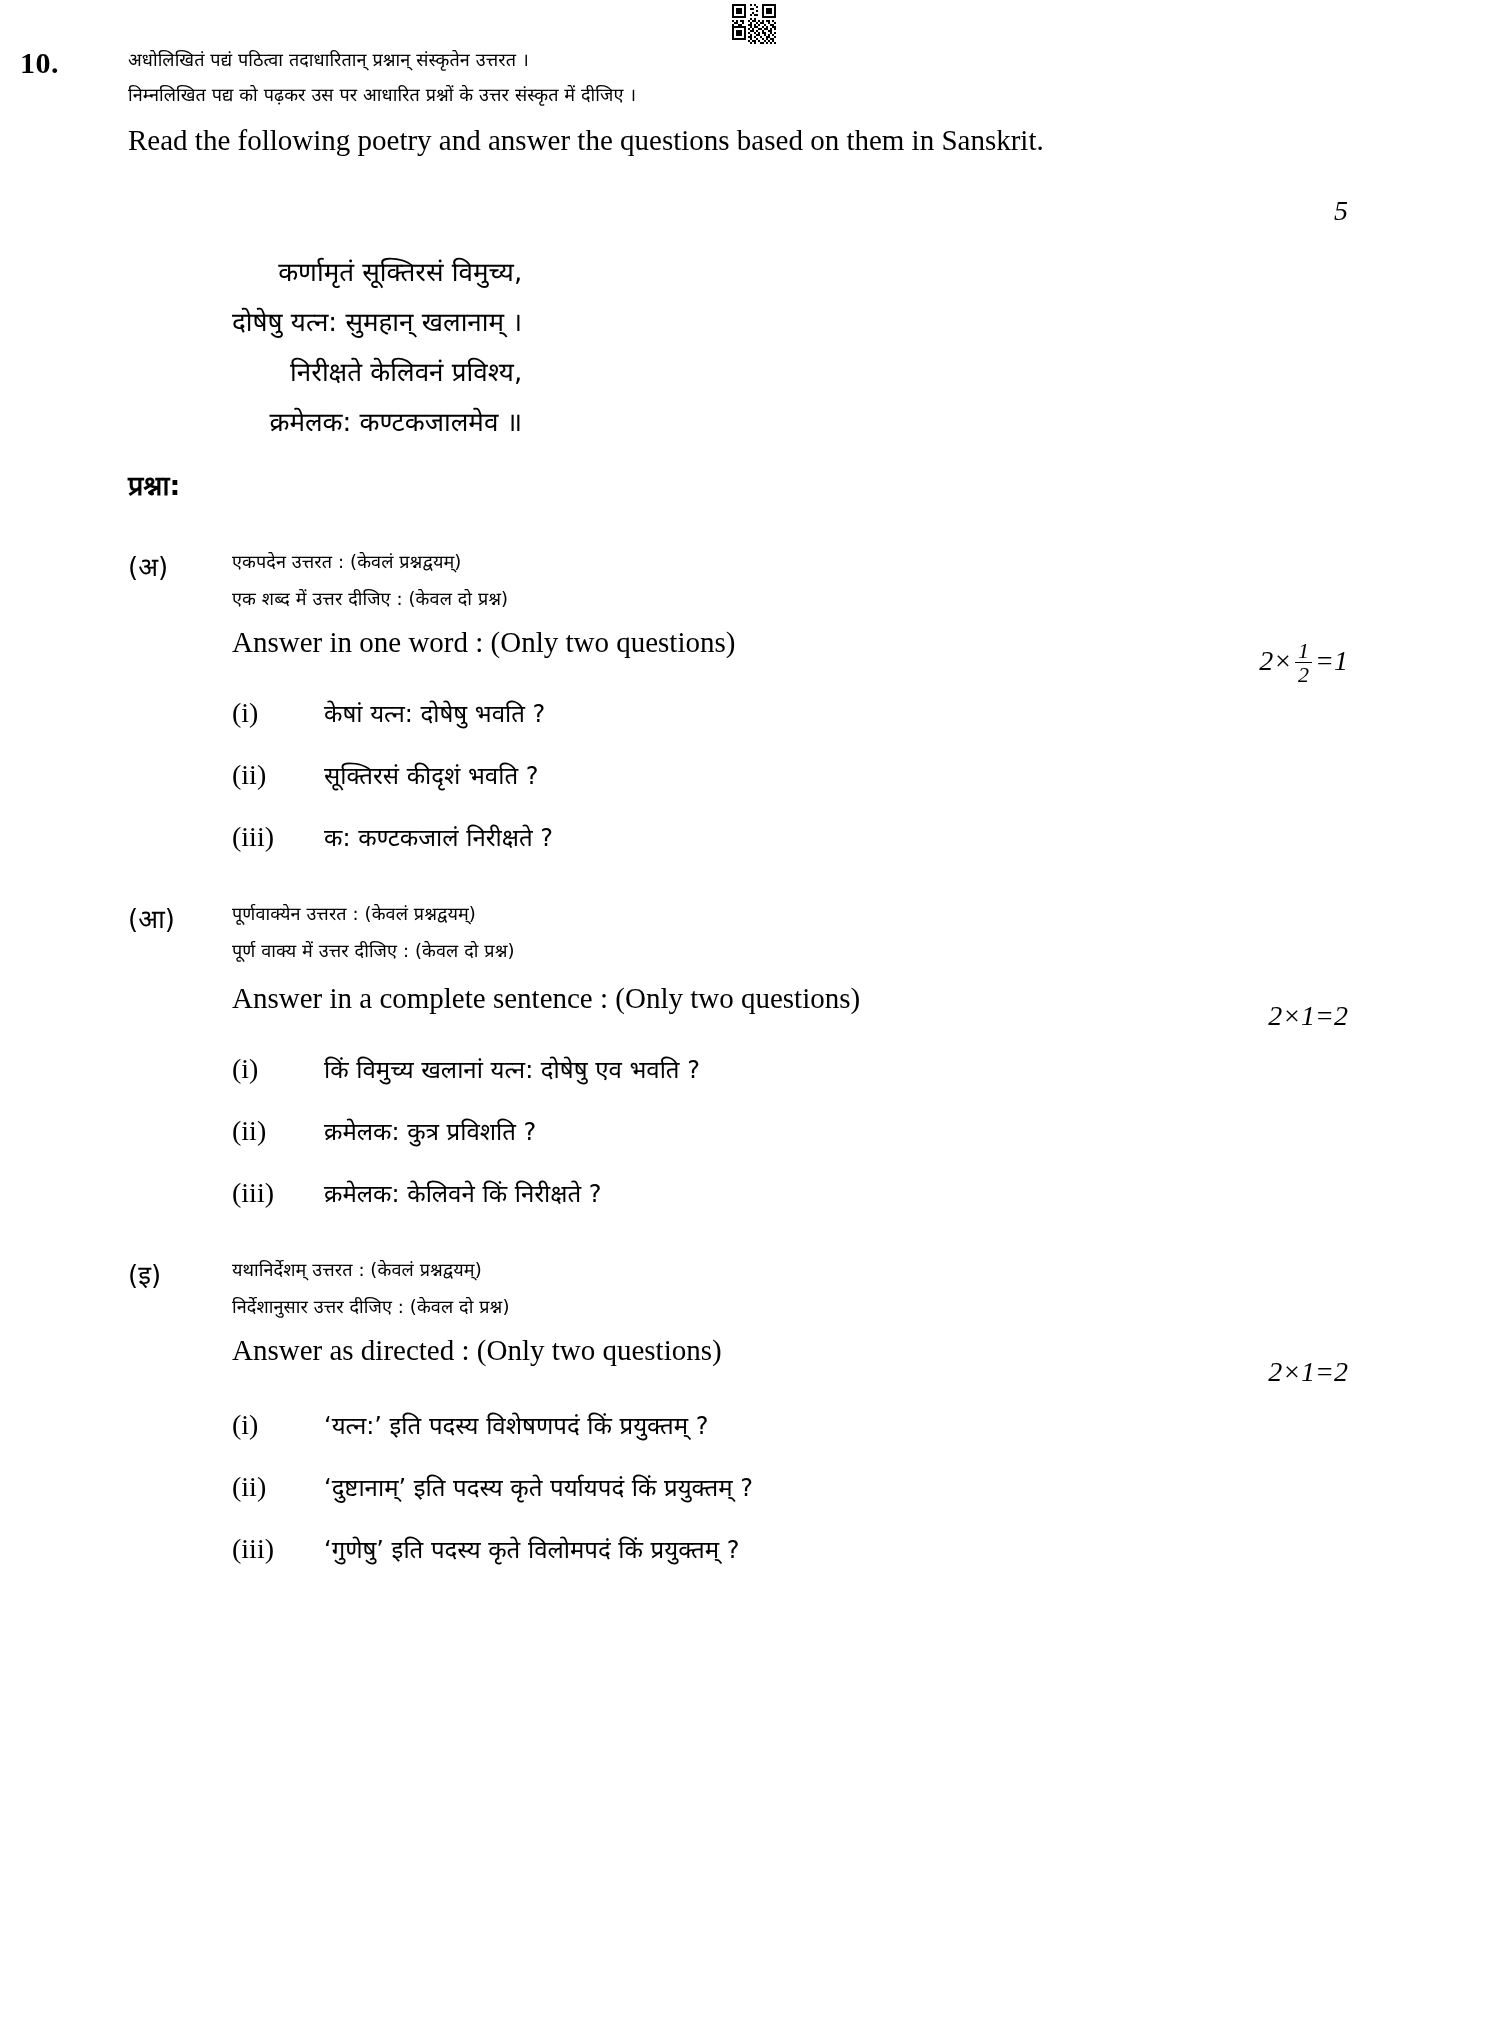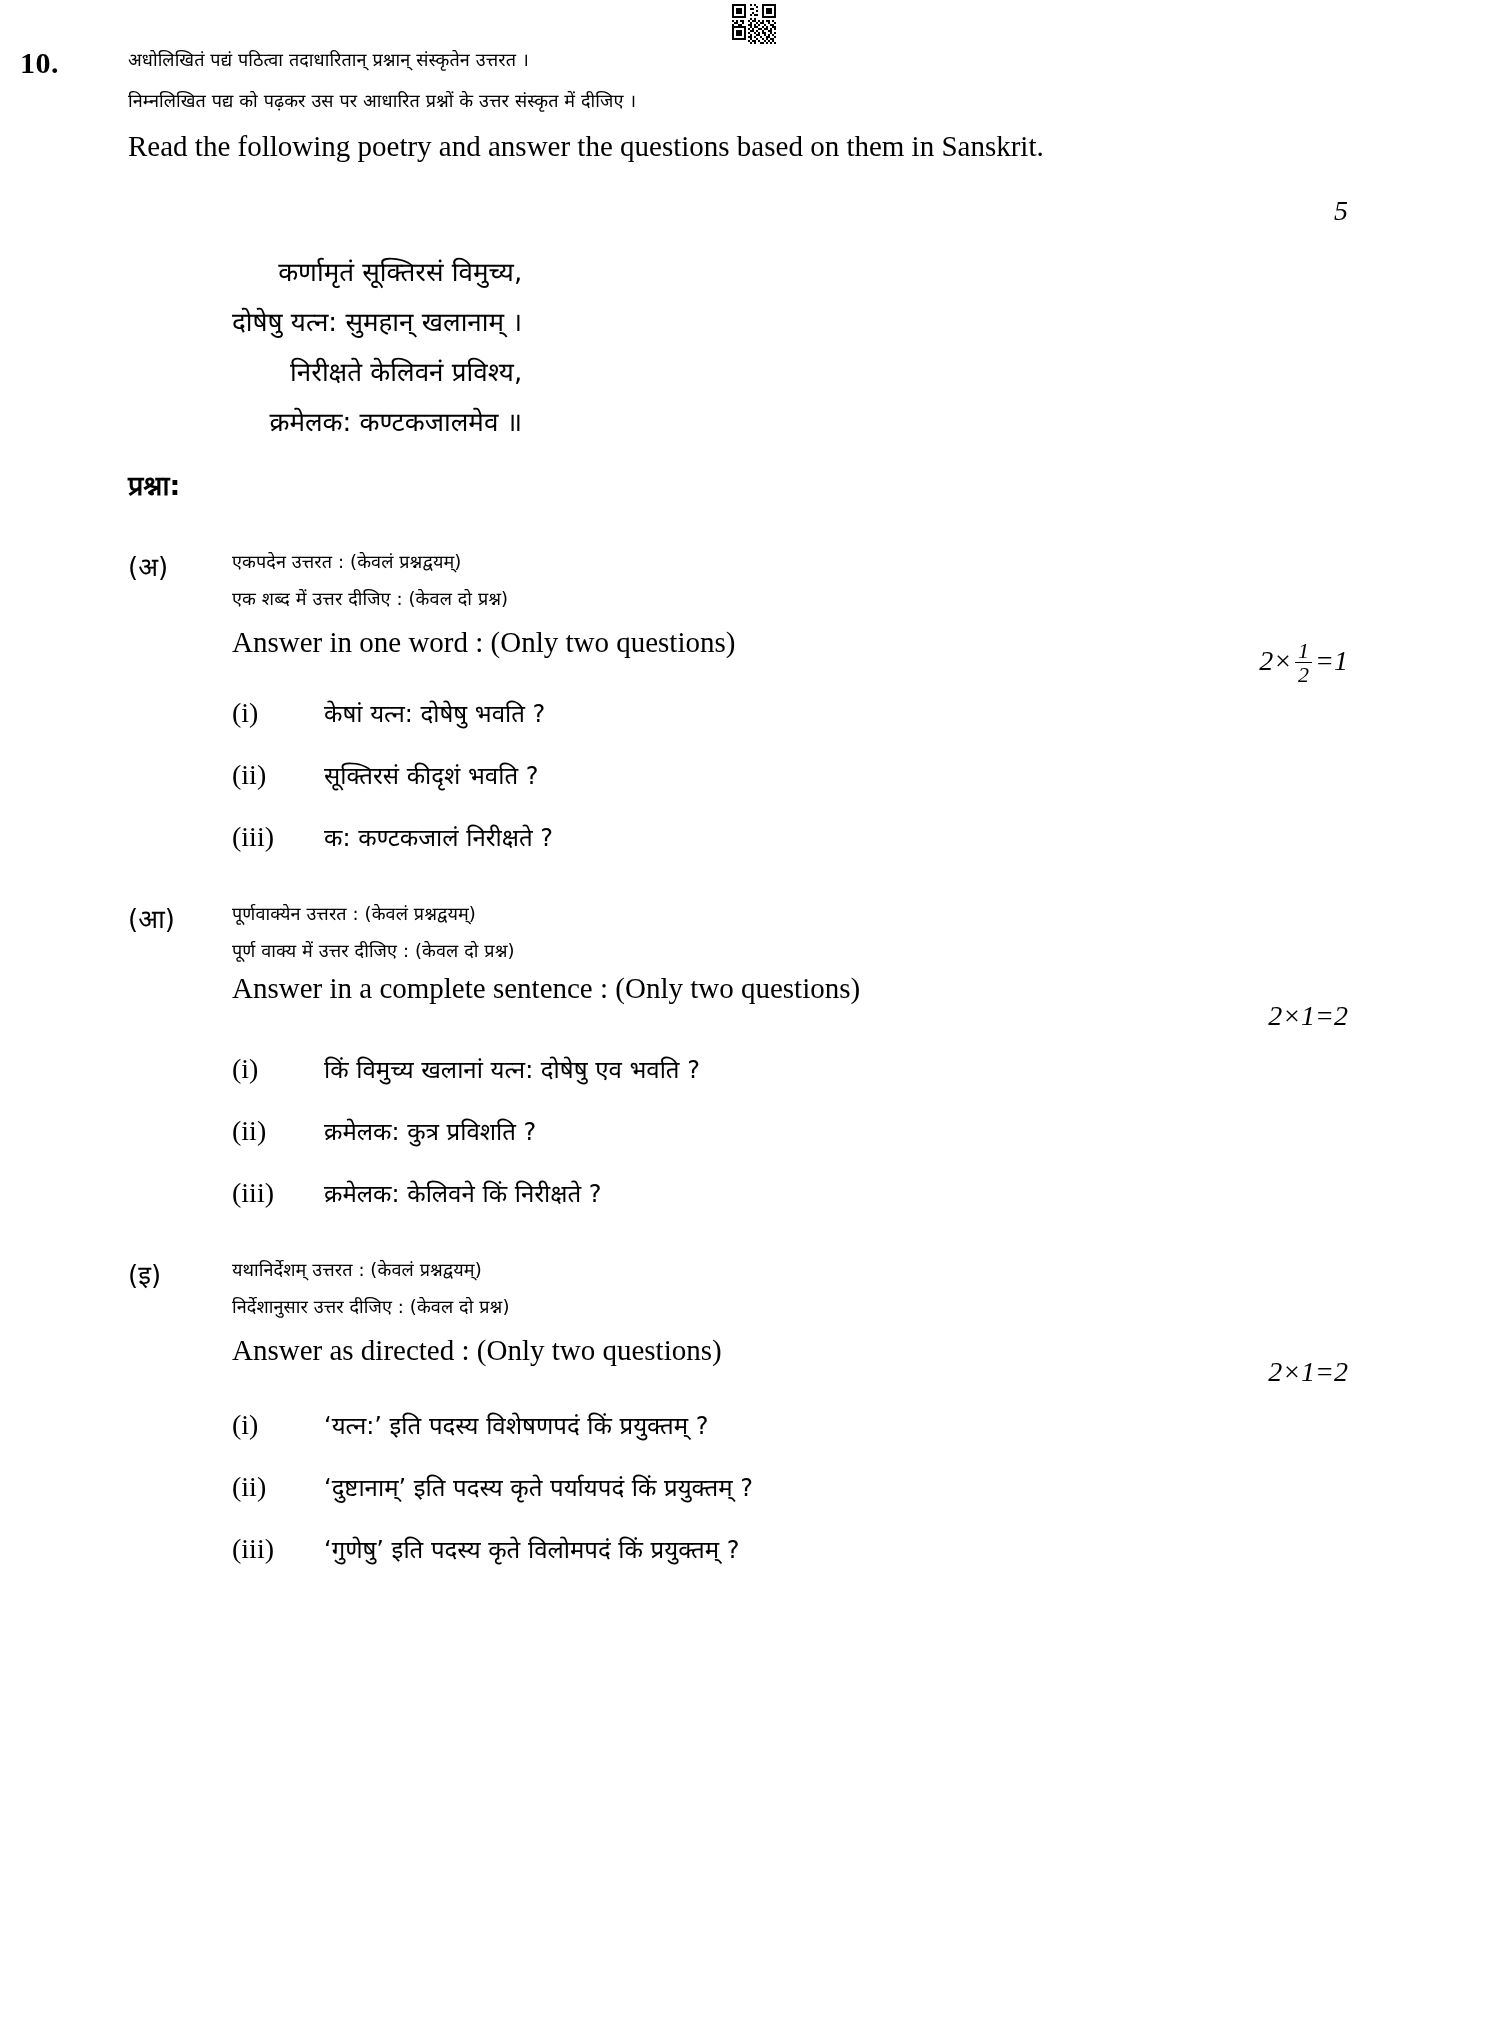--- a/index.html
+++ b/index.html
@@ -250,21 +250,21 @@
         <rect x="20" y="20" width="1" height="1"></rect>
           <rect x="22" y="20" width="1" height="1"></rect>
       </g>
     </svg>
   </div>
 
   <div class="qnum">10.</div>
 
   <div class="block" style="top:46px;">
     <div class="dev">अधोलिखितं पद्यं पठित्वा तदाधारितान् प्रश्नान् संस्कृतेन उत्तरत ।</div>
-    <div class="dev" style="margin-top:14px;">निम्नलिखित पद्य को पढ़कर उस पर आधारित प्रश्नों के उत्तर संस्कृत में दीजिए ।</div>
+    <div class="dev" style="margin-top:8px;">निम्नलिखित पद्य को पढ़कर उस पर आधारित प्रश्नों के उत्तर संस्कृत में दीजिए ।</div>
     <div class="eng eng-justify" style="margin-top:10px; padding-right:78px;">Read the following poetry and answer the questions based on them in Sanskrit.</div>
   </div>
   <div class="marks" style="top:195px;">5</div>
 
   <div class="poem" style="top:248px;">
     <div>कर्णामृतं सूक्तिरसं विमुच्य,</div>
     <div>दोषेषु यत्न: सुमहान् खलानाम् ।</div>
     <div>निरीक्षते केलिवनं प्रविश्य,</div>
     <div>क्रमेलक: कण्टकजालमेव ॥</div>
   </div>
@@ -294,21 +294,21 @@
   </div>
   <div class="item" style="top:820px;">
     <span class="rn">(iii)</span>
     <span class="txt">क: कण्टकजालं निरीक्षते ?</span>
   </div>
 
   <div class="sec-label" style="top:900px;">(आ)</div>
   <div class="sec-body" style="top:900px;">
     <div class="dev l">पूर्णवाक्येन उत्तरत : (केवलं प्रश्नद्वयम्)</div>
     <div class="dev l" style="margin-top:10px;">पूर्ण वाक्य में उत्तर दीजिए : (केवल दो प्रश्न)</div>
-    <div class="eng l" style="margin-top:2px;">Answer in a complete sentence : (Only two questions)</div>
+    <div class="eng l" style="margin-top:12px;">Answer in a complete sentence : (Only two questions)</div>
   </div>
   <div class="marks" style="top:1000px;">2×1=2</div>
 
   <div class="item" style="top:1052px;">
     <span class="rn">(i)</span>
     <span class="txt">किं विमुच्य खलानां यत्न: दोषेषु एव भवति ?</span>
   </div>
   <div class="item" style="top:1114px;">
     <span class="rn">(ii)</span>
     <span class="txt">क्रमेलक: कुत्र प्रविशति ?</span>

